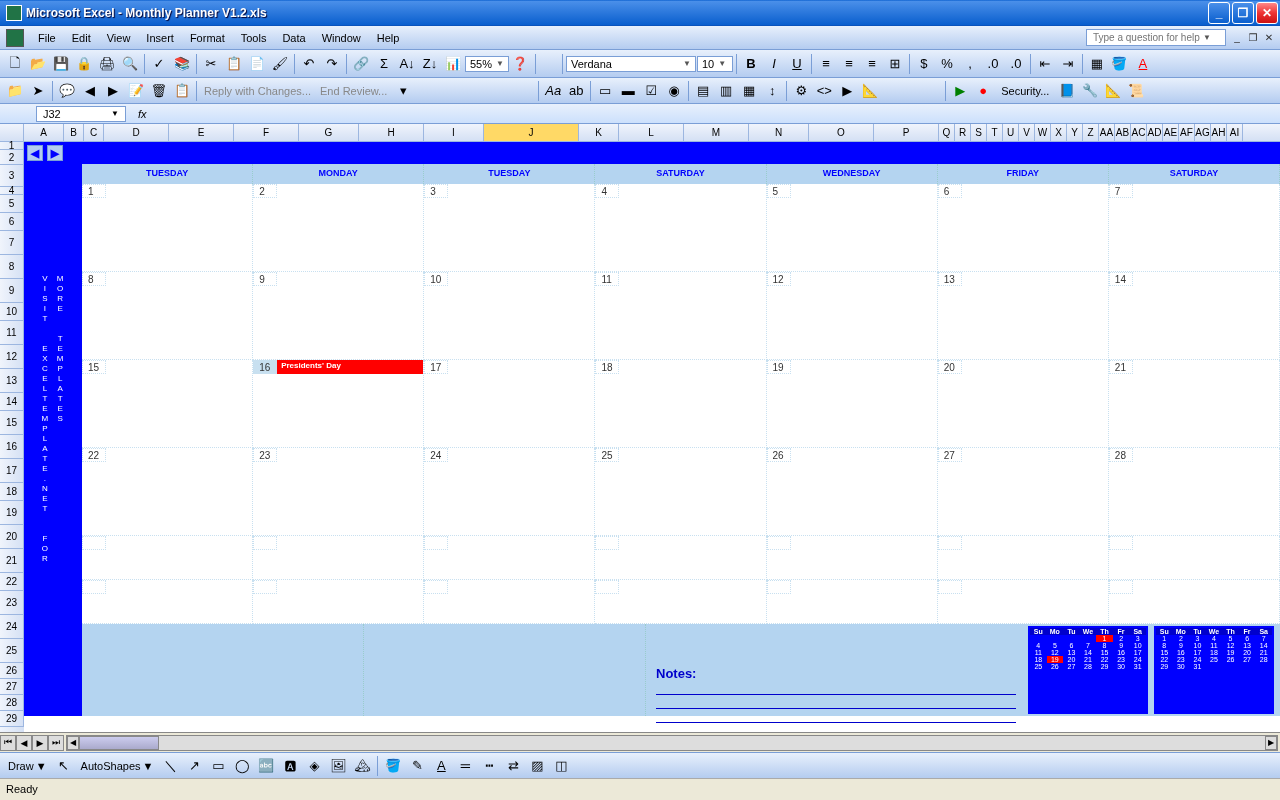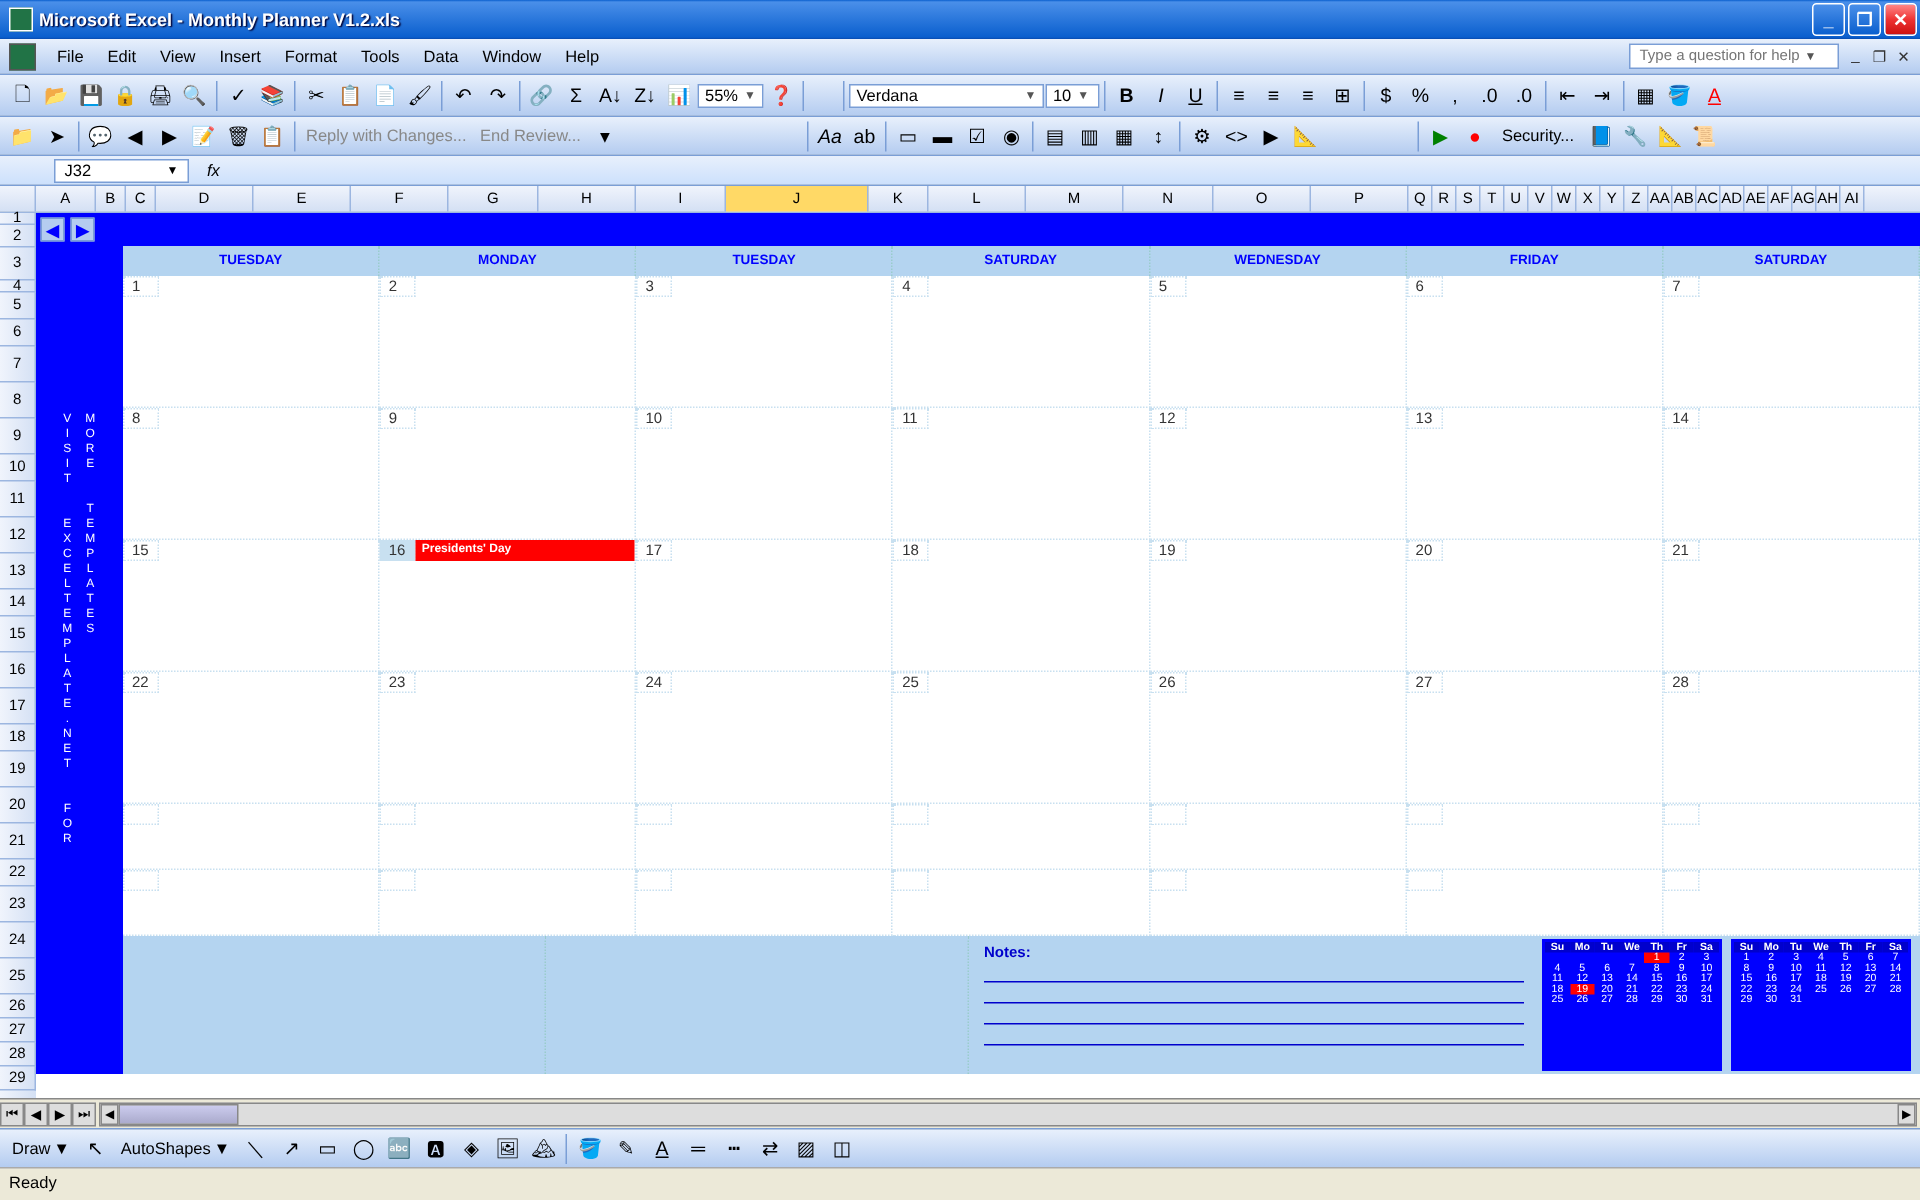--- a/index.html
+++ b/index.html
@@ -68,21 +68,21 @@
 .week { display: flex; height: 88px; }
 .day { flex: 1; border-right: 1px dotted #c8e0f0; border-bottom: 1px dotted #c8e0f0; position: relative; }
 .day .num { position: absolute; top: 2px; left: 6px; font-size: 10px; color: #333; }
 .day .numbox { position: absolute; top: 0; left: 0; width: 24px; height: 14px; border: 1px dotted #c8e0f0; }
 .event-tag { position: absolute; top: 0; left: 24px; right: 0; height: 14px; background: red; color: white; font-size: 8px; font-weight: bold; padding: 1px 4px; }
 .day.hl .numbox { background: #c8e0f0; }
 
 .notes-row { display: flex; height: 92px; background: #b4d4f0; }
 .notes-pad { flex: 1; border-right: 1px dotted #9cc; }
 .notes-area { width: 380px; padding: 6px 10px; }
-.notes-area .lbl { font-size: 10px; font-weight: bold; color: #0000cc; }
+.notes-area .lbl { font-size: 13px; font-weight: bold; color: #0000cc; margin-top: 36px; }
 .notes-line { border-bottom: 1px solid #0000cc; height: 14px; }
 .minical { width: 120px; background: #0000ff; color: white; font-size: 7px; padding: 2px; }
 .minical table { width: 100%; border-collapse: collapse; }
 .minical th, .minical td { text-align: center; padding: 0; font-size: 7px; width: 14%; }
 .minical th { background: #0000cc; }
 .minical .hd { background: red; color: white; }
 .minical-wrap { display: flex; gap: 6px; padding: 2px 6px 2px 2px; }
 
 
 .tab-bar { background: #ece9d8; height: 20px; display: flex; align-items: center; border-top: 1px solid #888; font-size: 10px; }

